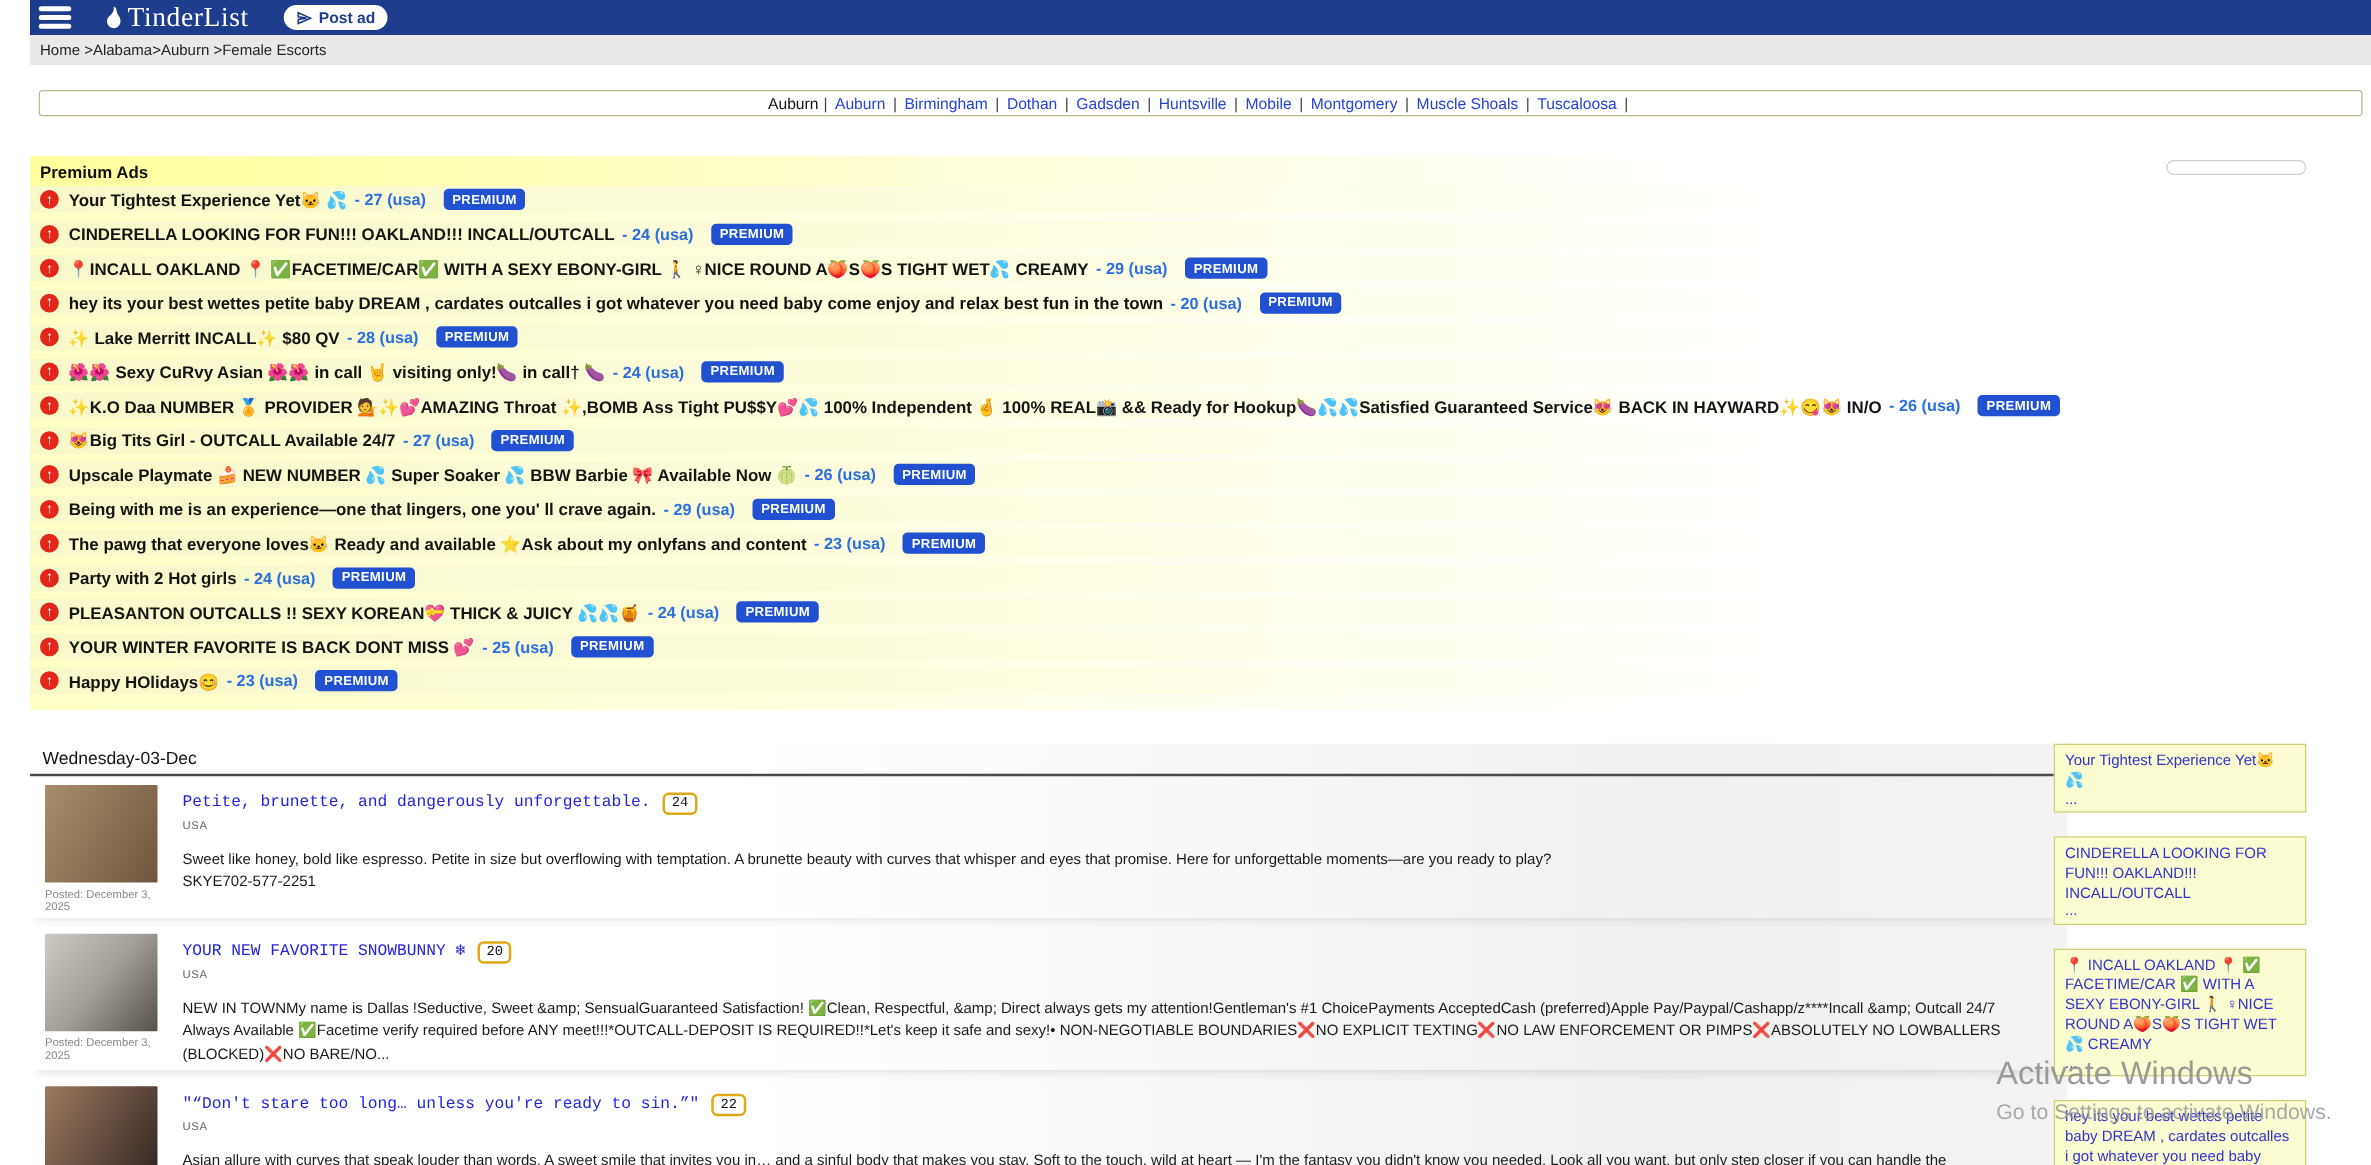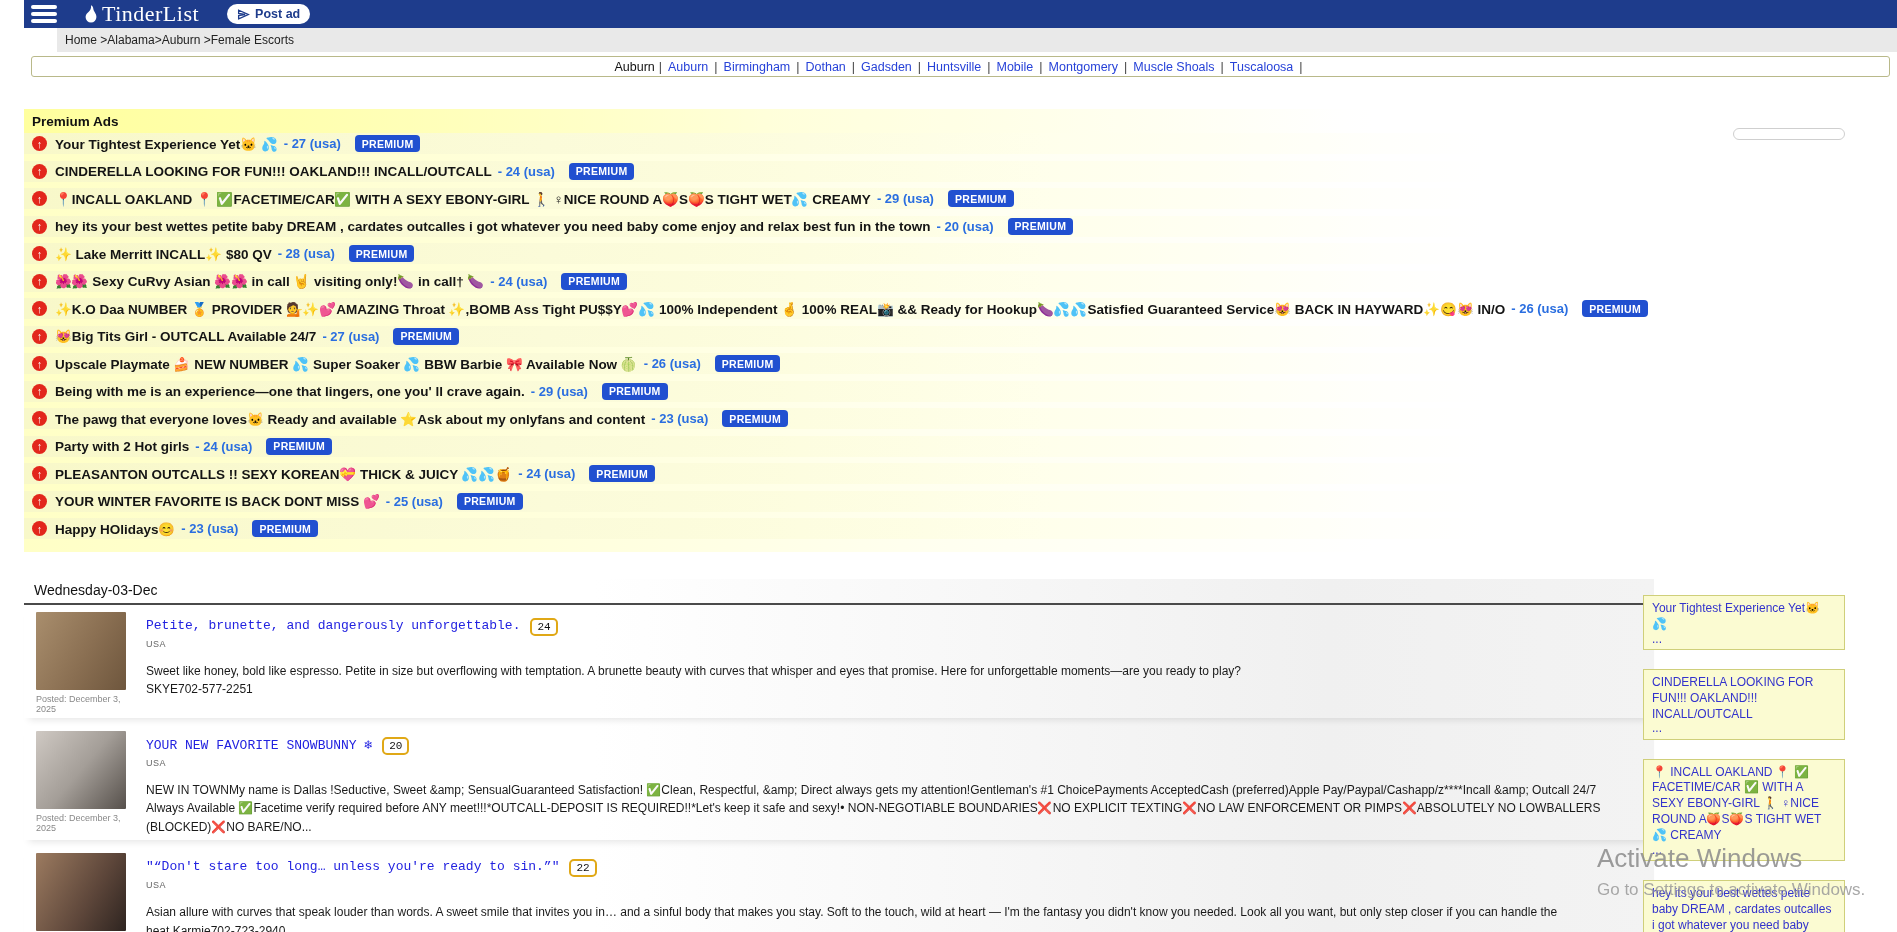--- a/index.html
+++ b/index.html
@@ -13,24 +13,24 @@
   .hamburger span { display:block; height:4px; background:#fff; border-radius:2px; }
   .brand { display:flex; align-items:center; margin-left:24px; color:#fff; text-decoration:none;
            font-family:"Liberation Serif", serif; font-size:22px; letter-spacing:.5px; }
   .brand svg { margin-right:1px; }
   .post-ad { display:flex; align-items:center; gap:5px; margin-left:28px; height:20px;
              background:#fff; color:#1e3c8c; border:none; border-radius:10px; padding:0 10px;
              font-weight:bold; font-size:12.5px; cursor:pointer; font-family:"Liberation Sans",sans-serif; }
 
   
   .breadcrumb { height:24px; background:#e9e9e9; font-size:12px; color:#222;
-                line-height:24px; padding-left:8px;margin-left:33px; }
-
-  
-  .city-box { margin:4px 7px 0 7px; height:21px; border:1px solid #b9b98a; border-radius:3px;
+                line-height:24px; padding-left:8px; }
+
+  
+  .city-box { margin:20px 7px 0 7px; height:21px; border:1px solid #b9b98a; border-radius:3px;
               display:flex; align-items:center; justify-content:center; font-size:12.5px; background:#fff; }
   .city-box .current { color:#111; }
   .city-box a { color:#2742d8; text-decoration:none; margin:0 2px; }
   .city-box .pipe { color:#444; margin:0 4px; }
 
   
   .premium { margin-top:32px; padding:0 0 6px 0;
              background:linear-gradient(90deg,#ffffc6 0%,#ffffd9 25%,#ffffef 48%,#ffffff 72%); }
   .premium-header { font-size:13.5px; font-weight:bold; color:#111; padding:5px 8px 4px 8px;
                     background:linear-gradient(90deg,#ffff9e 0%, rgba(255,255,200,.4) 40%, rgba(255,255,255,0) 70%); }

